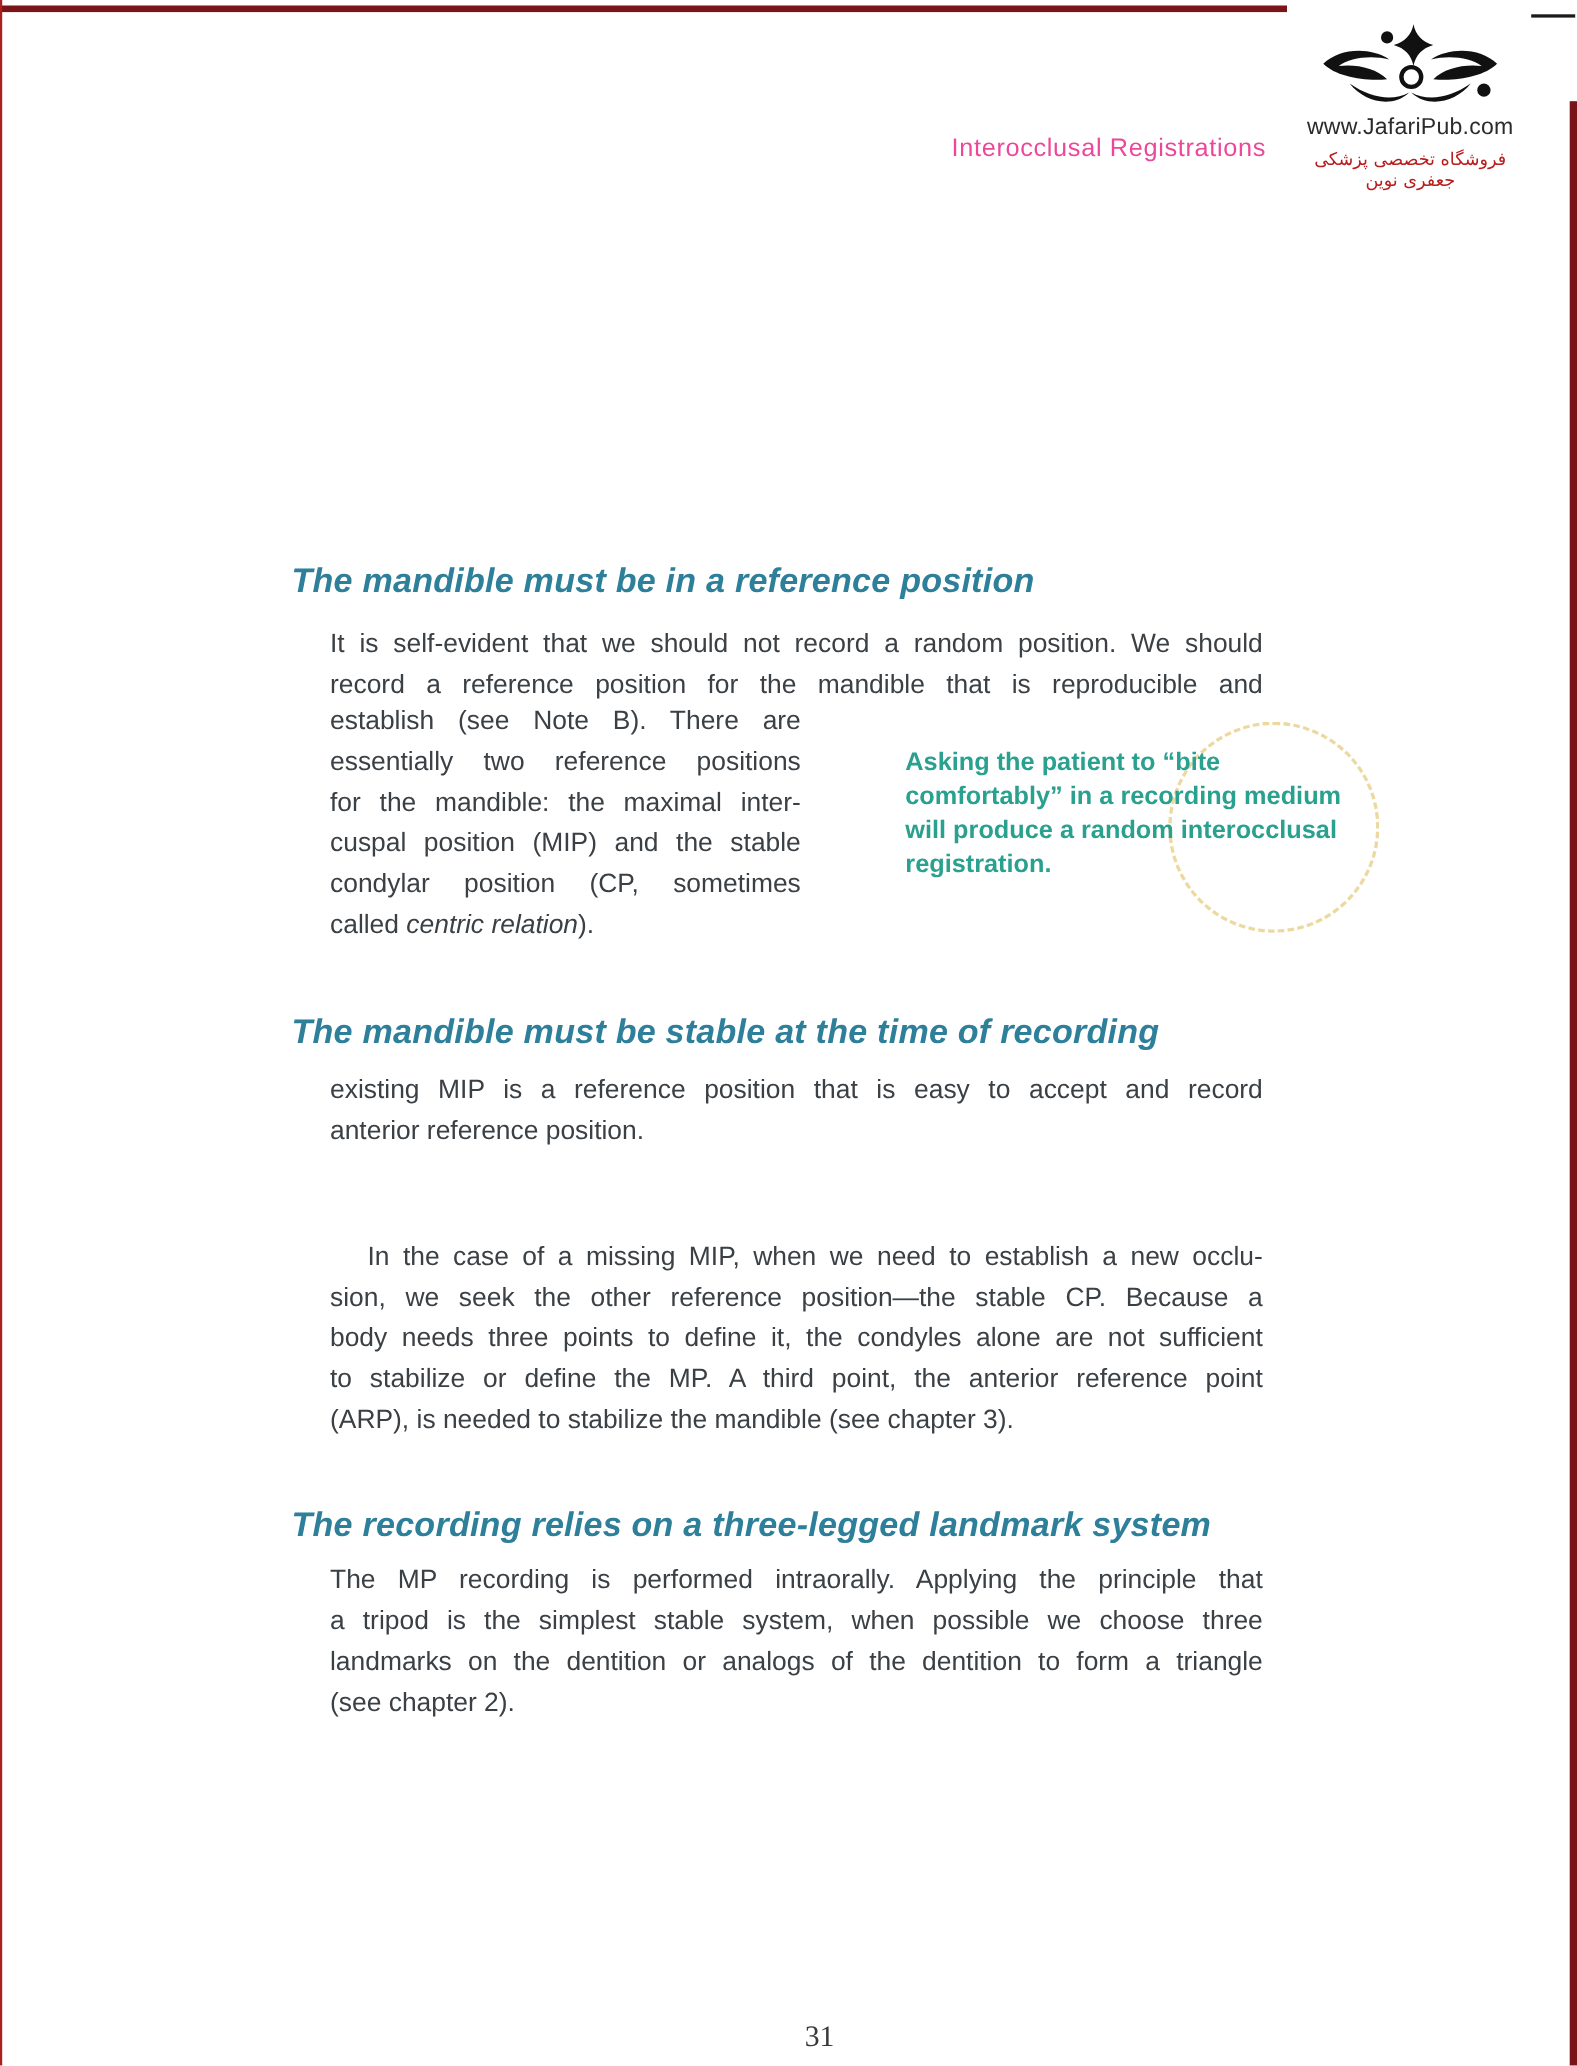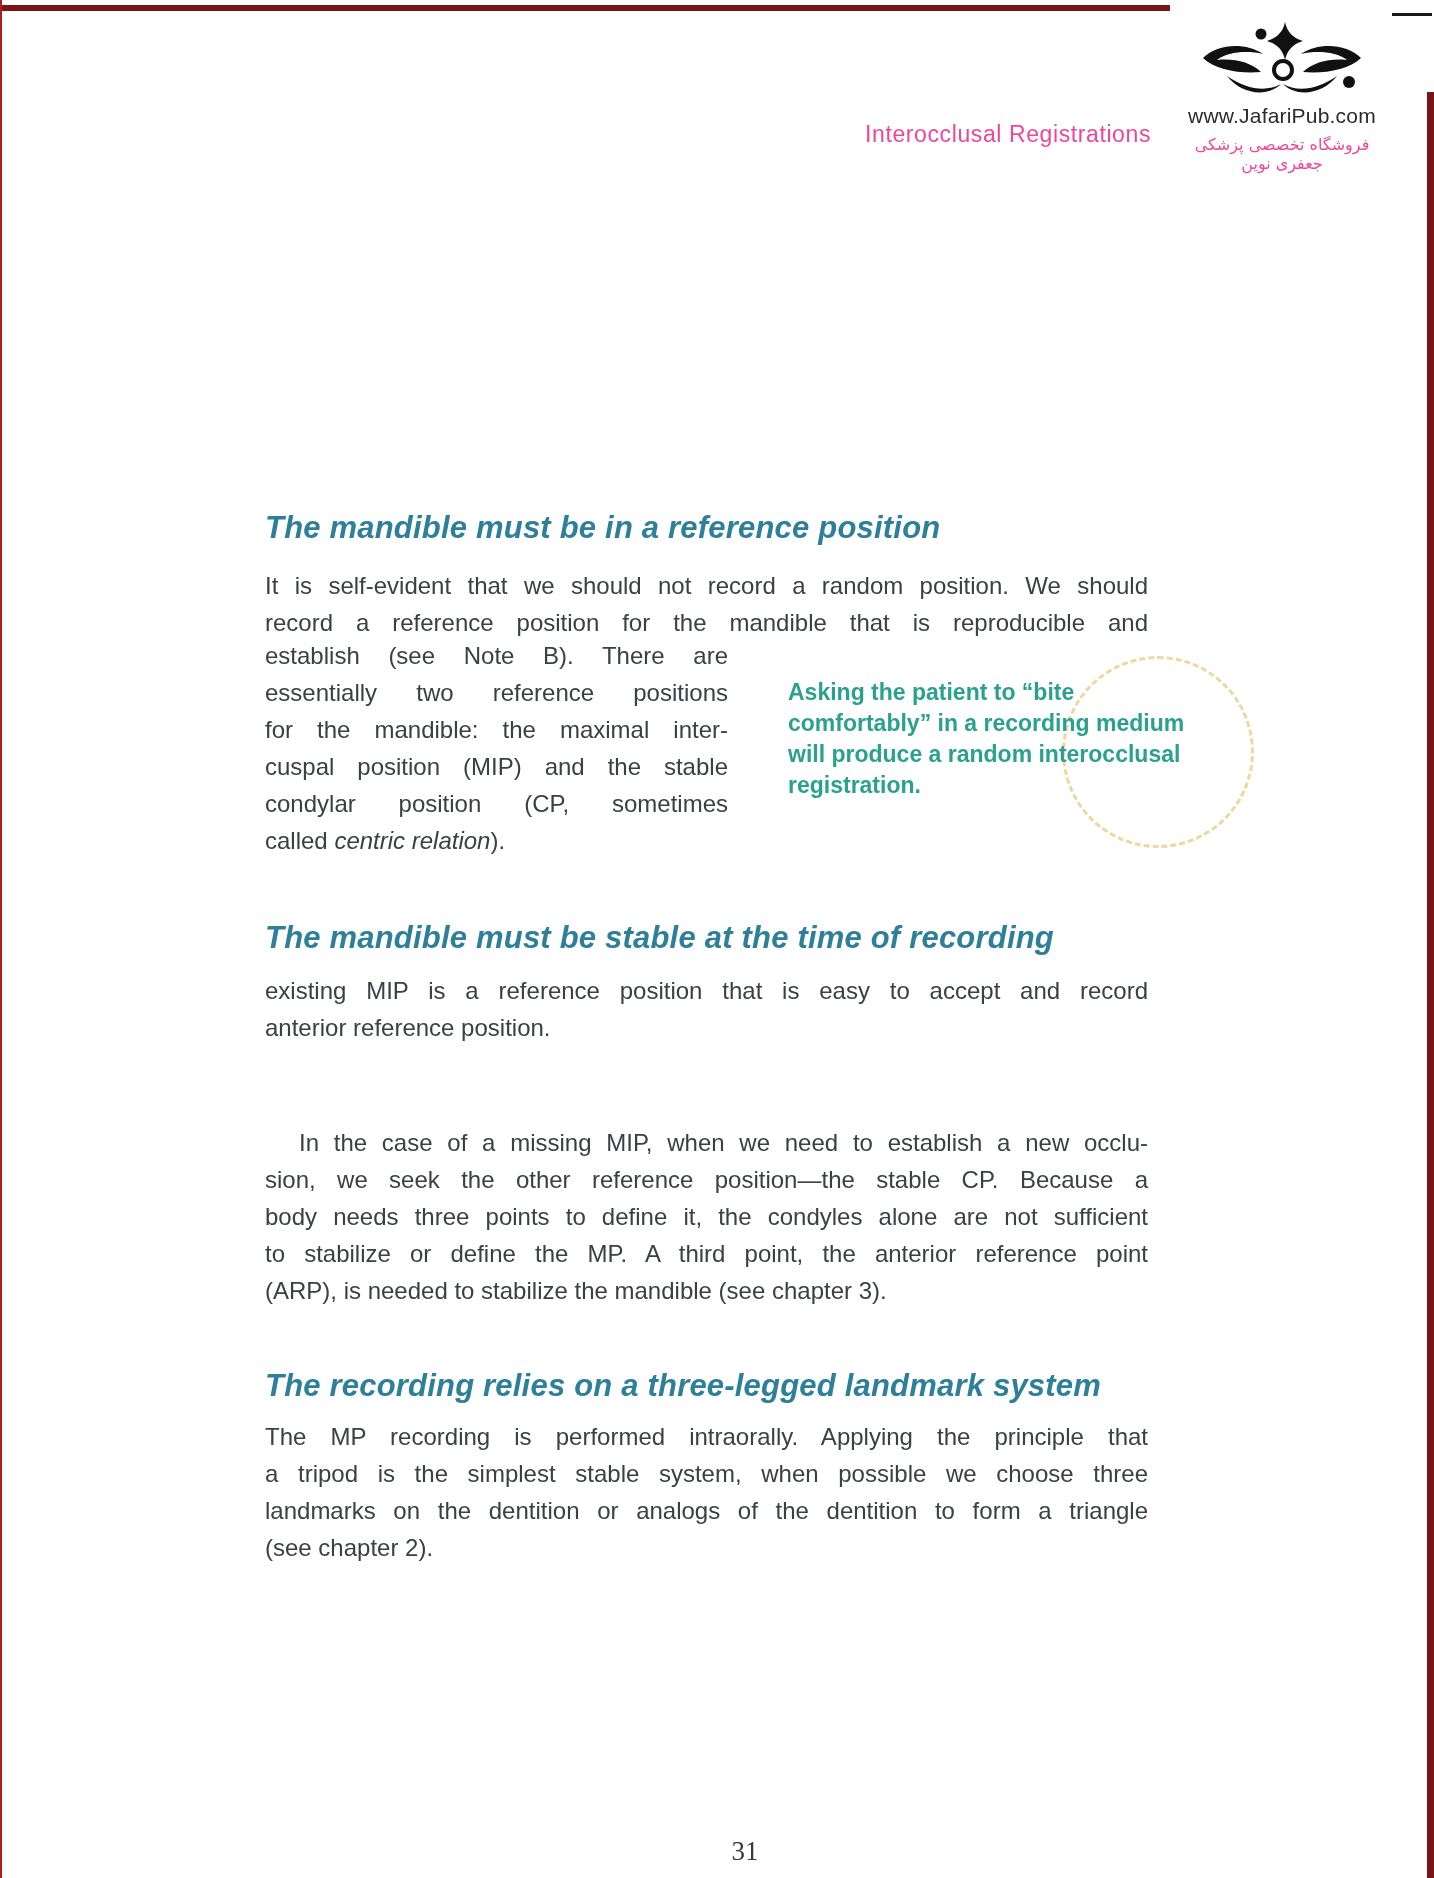--- a/index.html
+++ b/index.html
@@ -20,35 +20,35 @@
   .running-title{
     position:absolute;top:121px;right:283px;
     font-size:23px;letter-spacing:0.6px;
     color:#ec4899;font-weight:normal;white-space:nowrap;
   }
 
   
   .logo{position:absolute;left:1172px;top:20px;width:220px;text-align:center;color:#222;}
   .logo svg{display:block;margin:0 auto;width:170px;height:86px;}
   .logo-url{font-size:21px;color:#2b2b2b;margin-top:-2px;letter-spacing:0.2px;}
-  .logo-fa{font-family:"DejaVu Sans", sans-serif;direction:rtl;font-size:16px;color:#ec4899;margin-top:7px;}
+  .logo-fa{font-family:"DejaVu Sans", sans-serif;direction:rtl;font-size:16px;color:#b91c1c;margin-top:7px;}
 
   
   .h{
     position:absolute;left:265px;margin:0;
     font-size:31px;font-weight:bold;font-style:italic;
     color:#2d7f9a;letter-spacing:0.2px;white-space:nowrap;
   }
   .h1{top:510px;}
   .h2{top:920px;}
   .h3{top:1368px;}
 
   
   .para{position:absolute;left:265px;color:#3b4045;font-size:24px;line-height:37px;}
-  .line{min-height:37px;}
+  .line{min-height:37px;margin-left:35px;}
   .jline{text-align:justify;text-align-last:justify;}
   .indent{text-indent:34px;}
   .it{font-style:italic;}
   .wide1{top:567px;width:883px;}
   .narrow1{top:637px;width:463px;}
   .para2a{top:972px;width:883px;}
   .para2b{top:1124px;width:883px;}
   .para3{top:1418px;width:883px;}
 
   

